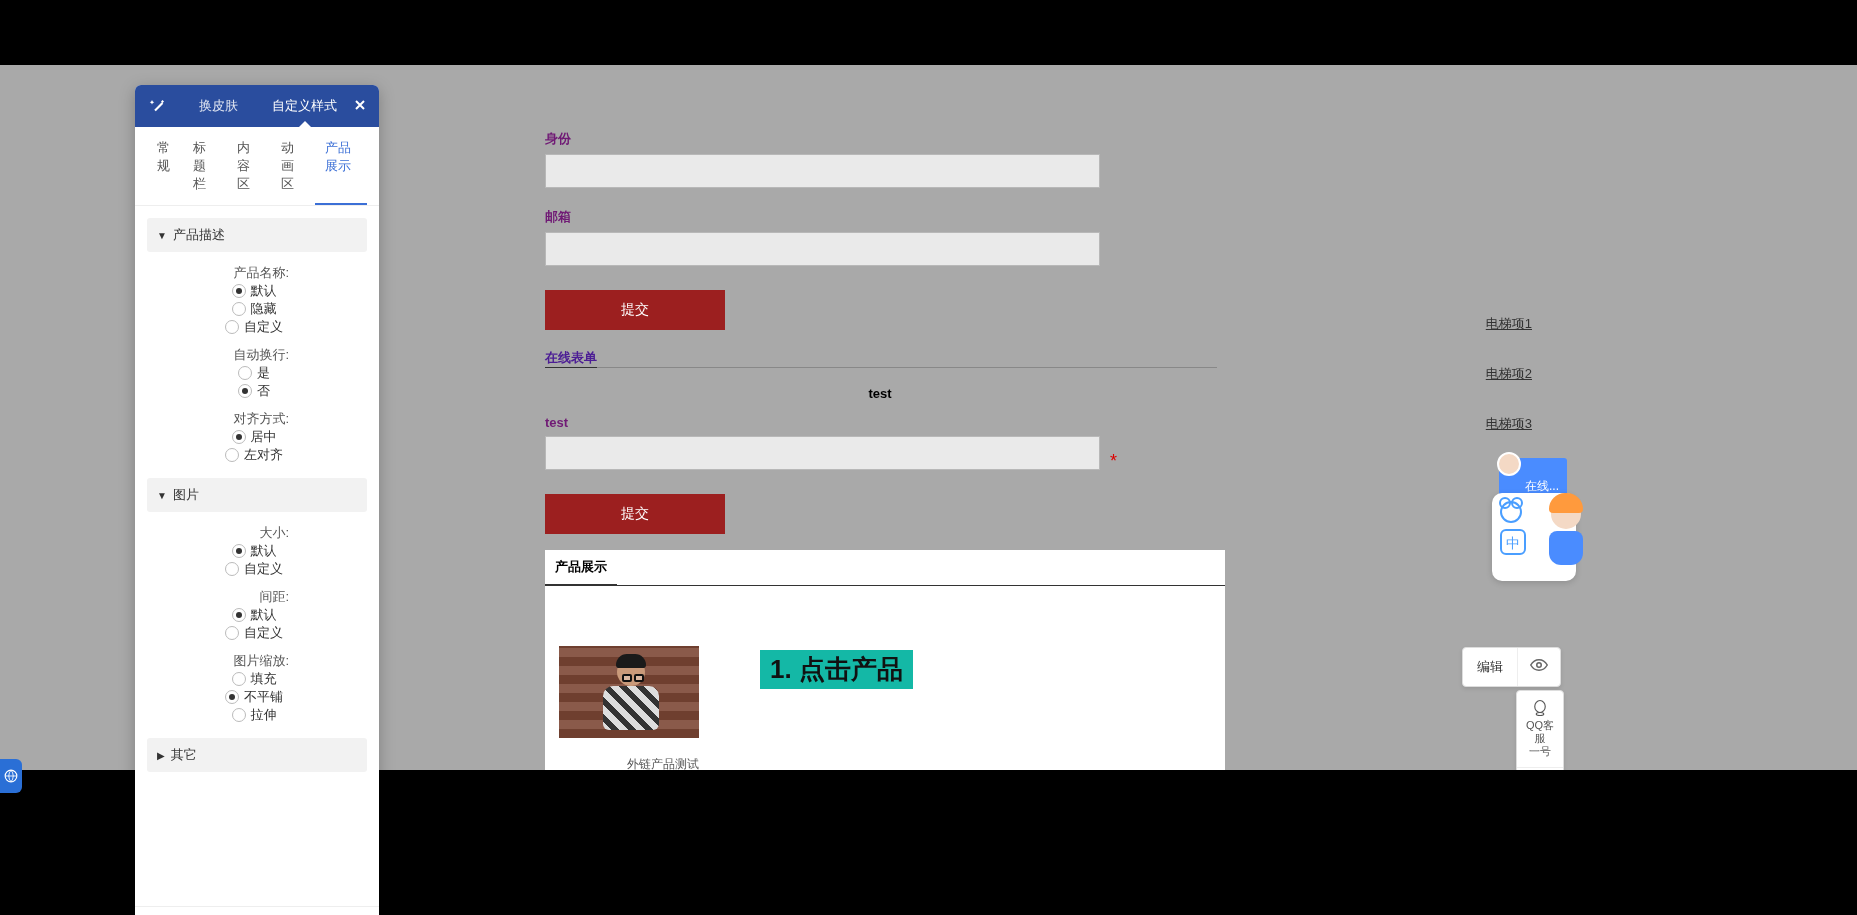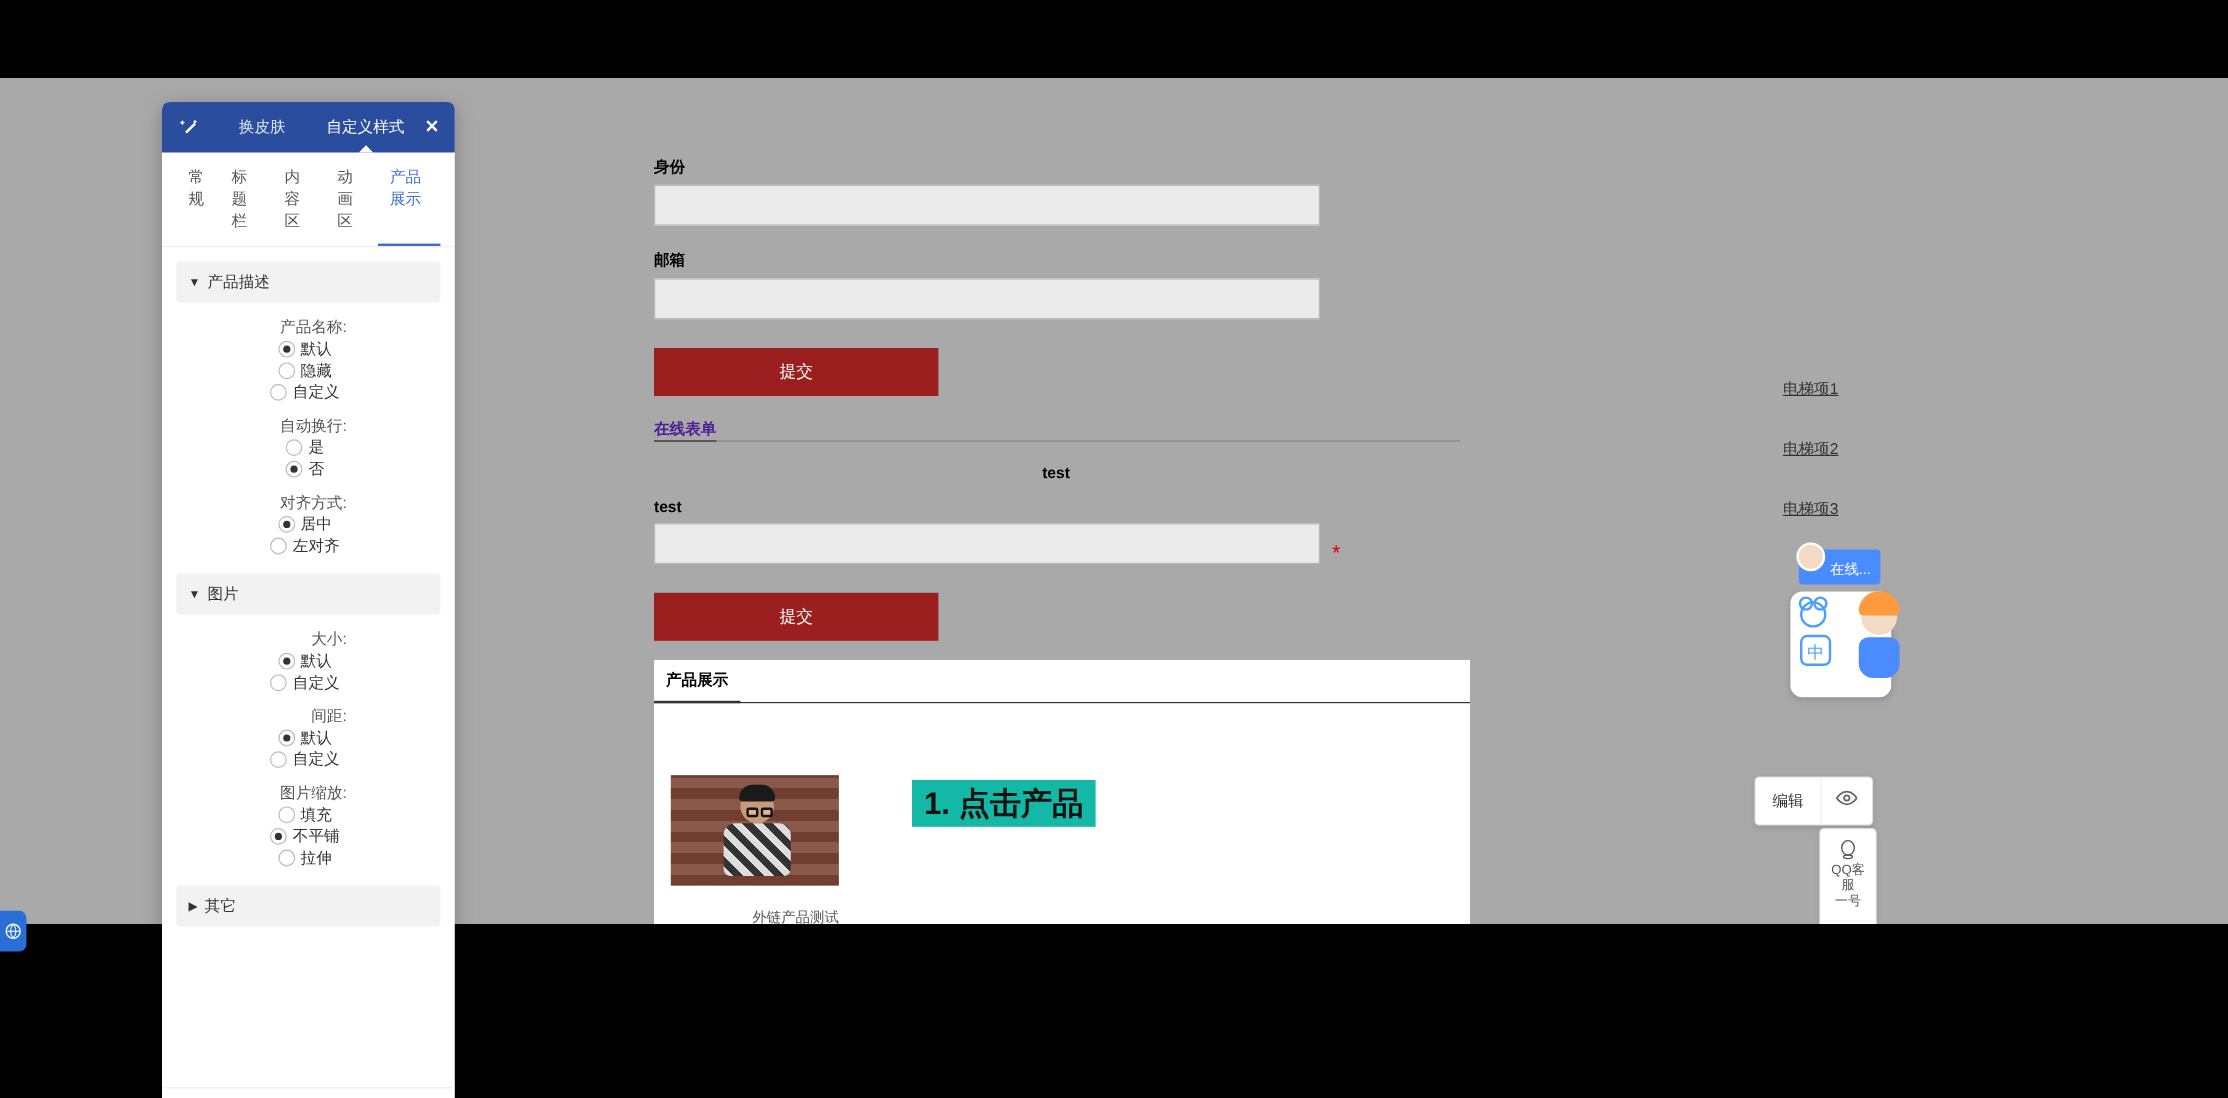--- a/index.html
+++ b/index.html
@@ -31,23 +31,23 @@
 .radio { display: inline-flex; align-items: center; margin-right: 12px; cursor: pointer; }
 .radio .dot { width: 14px; height: 14px; border: 1px solid #bbb; border-radius: 50%; margin-right: 5px; position: relative; background: #fff; }
 .radio.sel .dot::after { content: ""; position: absolute; width: 6px; height: 6px; background: #333; border-radius: 50%; top: 3px; left: 3px; }
 
 .panel-footer { padding: 12px; text-align: right; border-top: 1px solid #eee; }
 .reset-btn { display: inline-flex; align-items: center; border: 1px solid #ddd; border-radius: 4px; padding: 6px 12px; font-size: 13px; color: #555; cursor: pointer; background: #fff; }
 .reset-btn svg { margin-right: 5px; }
 
 
 .main-form { position: absolute; top: 65px; left: 545px; width: 680px; }
-.flabel { font-size: 13px; color: #000000; margin-bottom: 6px; display: block; font-weight: bold; }
+.flabel { font-size: 13px; color: #701a75; margin-bottom: 6px; display: block; font-weight: bold; }
 .finput { width: 555px; height: 34px; border: 1px solid #b8b8b8; background: #eaeaea; padding: 0 8px; font-size: 13px; margin-bottom: 16px; }
-.fbtn { width: 237px; height: 40px; background: #9c1f1f; color: #fff; border: none; font-size: 14px; cursor: pointer; }
+.fbtn { width: 180px; height: 40px; background: #9c1f1f; color: #fff; border: none; font-size: 14px; cursor: pointer; }
 .sect-title { font-size: 13px; color: #4c1d95; font-weight: bold; padding-bottom: 0; border-bottom: 1px solid #333; display: inline-block; margin-top: 18px; }
 .sect-underline { border-top: 1px solid #888; margin-top: -1px; margin-bottom: 16px; width: 672px; }
 .center-txt { text-align: center; font-size: 13px; font-weight: bold; margin: 18px 0 14px; width: 670px; }
 .req-star { color: #d00; margin-left: 10px; font-size: 18px; vertical-align: middle; }
 
 
 .product-section { position: absolute; top: 485px; left: 545px; width: 680px; background: #fff; padding: 0 0 18px 0; }
 .product-section .ps-title { font-size: 13px; font-weight: bold; padding: 8px 10px; border-bottom: 2px solid #333; display: inline-block; }
 .product-section .ps-line { border-top: 1px solid #333; margin-top: -1px; }
 .product-card { margin: 60px 0 0 14px; width: 140px; text-align: right; }
@@ -64,21 +64,21 @@
 .torso { width: 56px; height: 44px; position: absolute; top: 32px; left: 6px; border-radius: 10px 10px 6px 6px; background:
   repeating-linear-gradient(45deg, #ddd 0 6px, #333 6px 12px); }
 .product-caption { font-size: 12px; color: #555; margin-top: 18px; }
 
 .annotation { position: absolute; top: 650px; left: 760px; background: #14b8a6; color: #111; font-size: 26px; font-weight: bold; padding: 2px 10px; z-index: 50; }
 
 
 .elevator { position: absolute; right: 325px; top: 250px; }
 .elevator a { display: block; font-size: 13px; color: #333; text-decoration: underline; margin-bottom: 32px; cursor: pointer; }
 
-.cs-bubble { position: absolute; right: 290px; top: 393px; background: #4a8cff; color: #fff; font-size: 12px; padding: 8px 8px 4px 26px; border-radius: 3px; }
+.cs-bubble { position: absolute; right: 290px; top: 393px; background: #4a8cff; color: #fff; font-size: 12px; padding: 20px 8px 4px 26px; border-radius: 3px; }
 .cs-bubble .av { position: absolute; left: -2px; top: -6px; width: 24px; height: 24px; background: #f4d9c5; border-radius: 50%; border: 2px solid #fff; }
 
 .mascot-box { position: absolute; right: 281px; top: 428px; width: 84px; height: 88px; background: #fff; border-radius: 10px; box-shadow: 0 2px 6px rgba(0,0,0,0.15); }
 .mascot-box .bear { position: absolute; top: 8px; left: 8px; width: 22px; height: 22px; border: 2px solid #4a9eff; border-radius: 50%; }
 .mascot-box .bear::before, .mascot-box .bear::after { content: ""; position: absolute; width: 8px; height: 8px; border: 2px solid #4a9eff; border-radius: 50%; top: -6px; }
 .mascot-box .bear::before { left: -3px; } .mascot-box .bear::after { right: -3px; }
 .mascot-box .zh { position: absolute; top: 36px; left: 8px; width: 26px; height: 26px; border: 2px solid #4a9eff; border-radius: 6px; color: #4a9eff; font-size: 14px; text-align: center; line-height: 24px; }
 .mascot-box .char { position: absolute; right: -12px; top: 6px; width: 44px; height: 76px; }
 .mascot-box .char .h { width: 30px; height: 30px; background: #f4d9c5; border-radius: 50%; margin: 0 auto; position: relative; }
 .mascot-box .char .hairM { width: 34px; height: 20px; background: #ff9a3d; border-radius: 16px 16px 4px 4px; position: absolute; top: -6px; left: -2px; }

